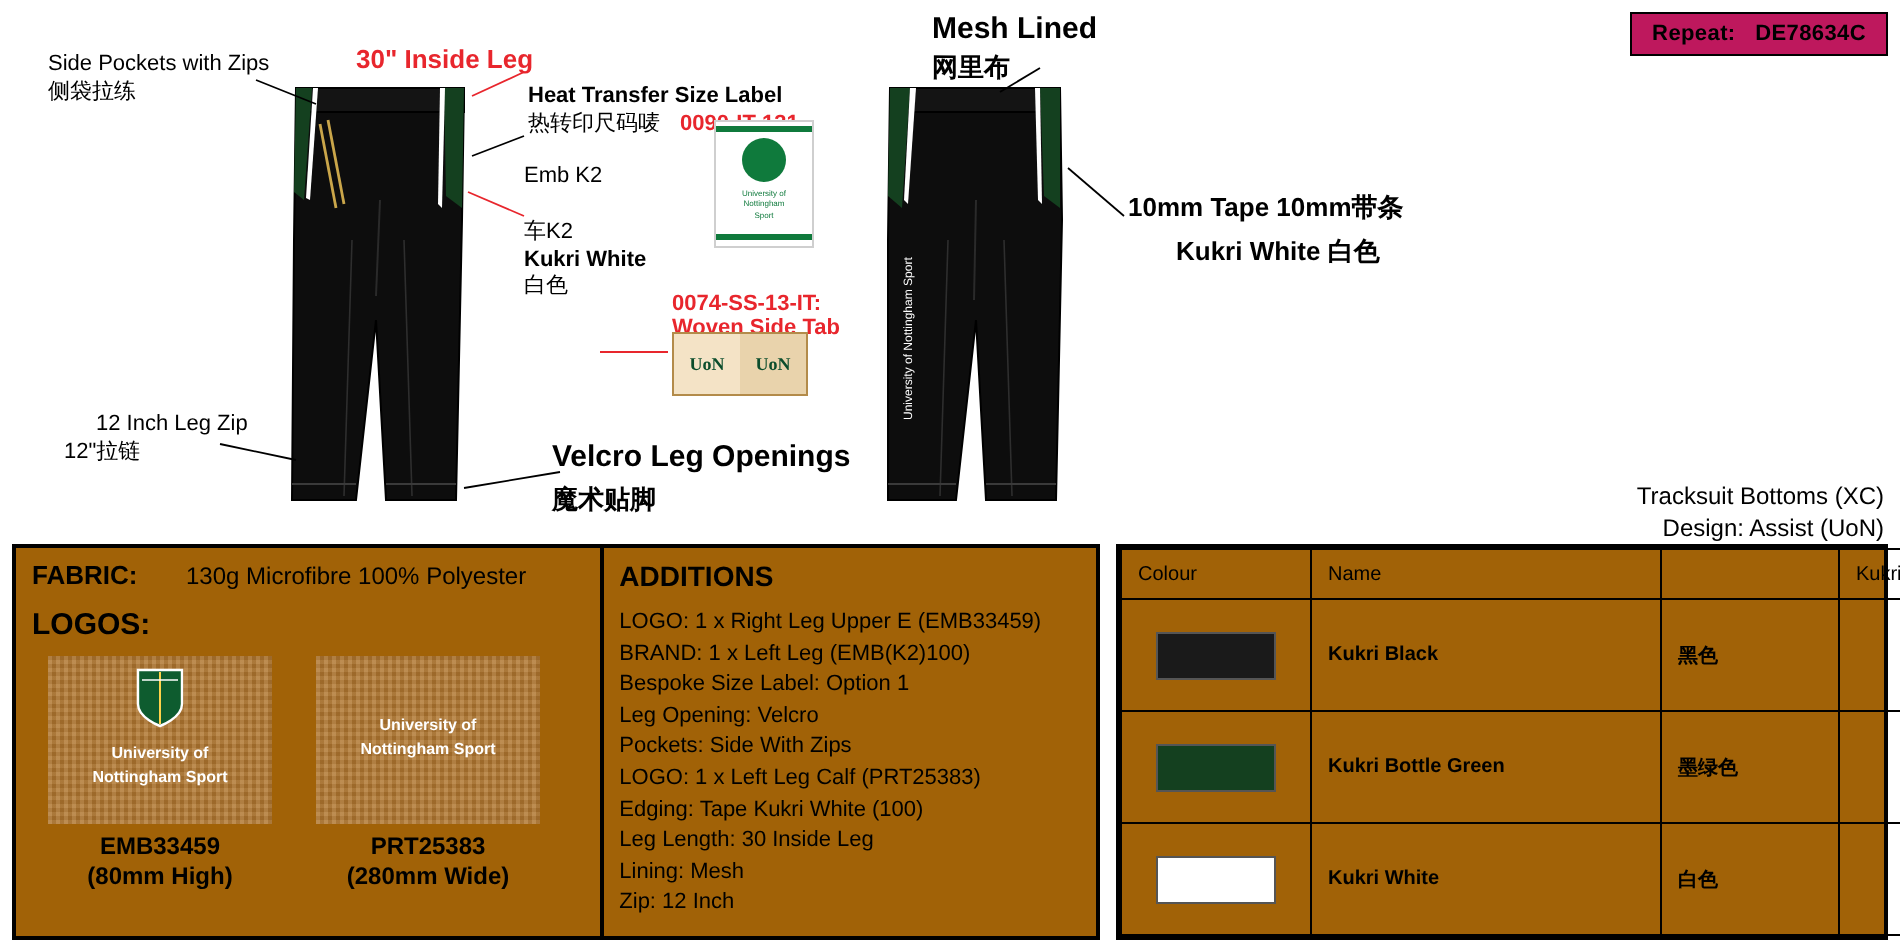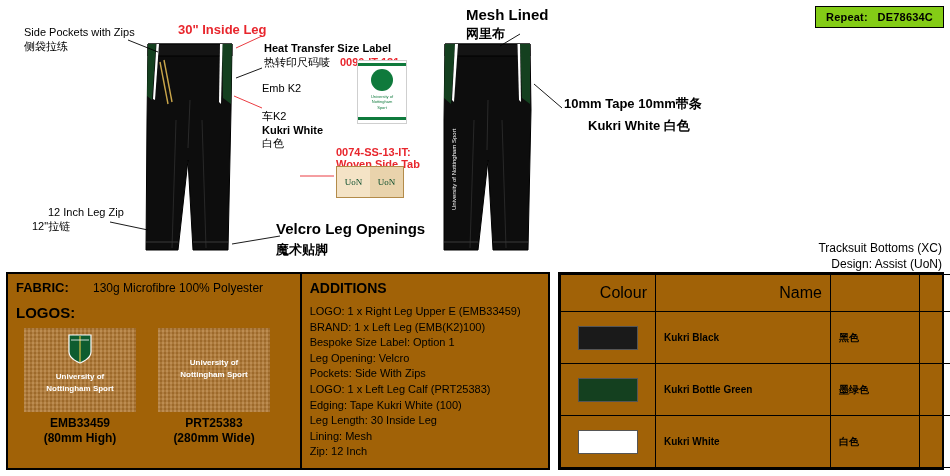--- a/index.html
+++ b/index.html
@@ -25,21 +25,21 @@
   .top-area {
     position: absolute;
     left: 0; top: 0;
     width: 950px; height: 272px;
   }
 
   .repeat-box {
     position: absolute;
     right: 6px;
     top: 6px;
-    background: #84cc16;
+    background: #be185d;
     border: 1px solid #000;
     padding: 4px 10px;
     font-size: 11px;
     font-weight: bold;
     letter-spacing: .2px;
     white-space: nowrap;
   }
 
   .label {
     position: absolute;
@@ -79,21 +79,21 @@
     position: absolute;
     left: 336px; top: 166px;
     width: 66px; height: 30px;
     background: #f4e3c6;
     border: 1px solid #b38b4a;
     display: flex;
   }
   .tab-half {
     flex: 1;
     display: flex; align-items: center; justify-content: center;
-    font-size: 9px; font-weight: normal; color: #0b4d2c;
+    font-size: 9px; font-weight: bold; color: #0b4d2c;
     font-family: "Liberation Serif", serif;
   }
   .tab-half.dark { background: #e9d3ac; }
 
   
   .bottom {
     position: absolute;
     left: 6px; top: 272px;
     width: 938px; height: 198px;
     display: flex;
@@ -167,22 +167,22 @@
     border-collapse: collapse;
     table-layout: fixed;
   }
   table.colours th, table.colours td {
     border: 1px solid #000;
     padding: 0 8px;
     font-size: 10px;
     font-weight: bold;
   }
   table.colours th {
-    font-size: 16px;
-    text-align: right;
+    font-size: 10px;
+    text-align: left;
     font-weight: normal;
     height: 24px;
   }
   table.colours td { height: 38px; }
   .c-sw { width: 78px; }
   .c-name { width: 158px; font-size: 15px; }
   .c-cn   { width: 72px; font-size: 15px; }
   .c-code { width: 74px; font-size: 15px; text-align: center; }
   .sw {
     width: 58px; height: 22px; border: 1px solid #555; margin: 0 auto;

